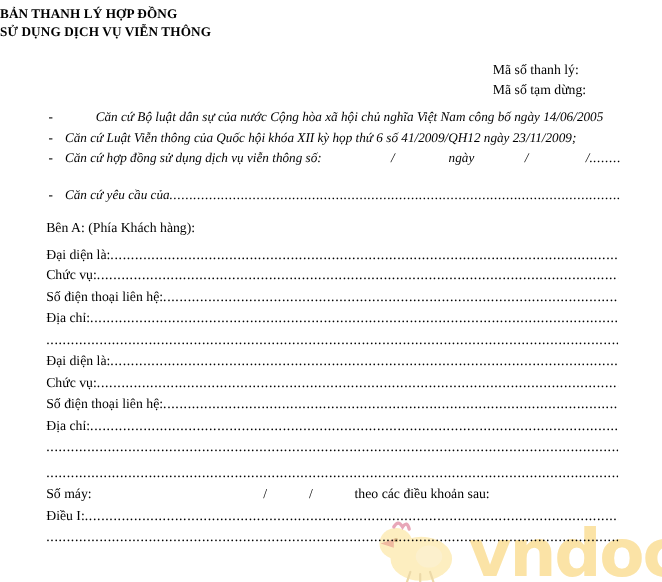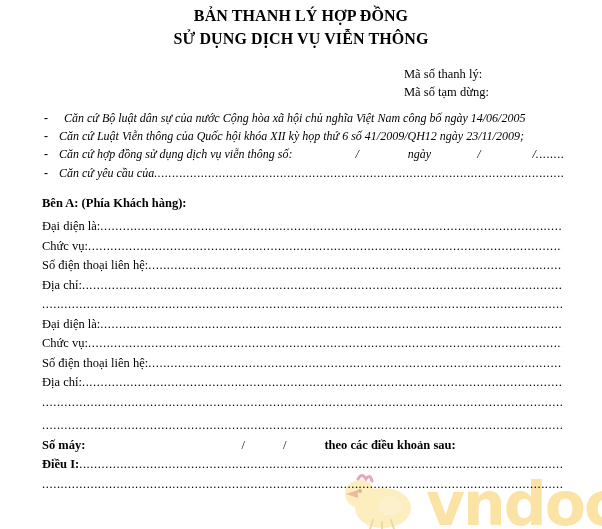--- a/index.html
+++ b/index.html
@@ -48,40 +48,41 @@
     height: 62px;
   }
 
   
   .content {
     position: relative;
     z-index: 2;
   }
 
   .title-block {
-    text-align: center;
+    text-align: left;
     font-weight: 700;
-    font-size: 16px;
+    font-size: 12px;
     line-height: 1.45;
     padding-top: 4px;
     letter-spacing: 0.1px;
   }
   .title-line { display: block; }
 
   .code-block {
     margin-top: 16px;
     padding-right: 38px;
     text-align: left;
     font-size: 12.5px;
     line-height: 1.42;
   }
   .code-row {
     display: block;
     padding-left: 404px;
     white-space: nowrap;
+    margin-left: 44px;
   }
   .code-row .lbl { }
 
   .bullets {
     margin-top: 7px;
     font-size: 12px;
     line-height: 1.52;
   }
   .bullet-row {
     display: flex;
@@ -91,38 +92,38 @@
     font-style: italic;
     white-space: nowrap;
   }
   .bullet-mark {
     font-style: normal;
     font-weight: 700;
     width: 15px;
     flex: 0 0 15px;
   }
   .bullet-body { flex: 1 1 auto; overflow: hidden; }
-  .bullet-row.indented .bullet-body { padding-left: 5px; }
+  .bullet-row.indented .bullet-body { padding-left: 5px; margin-left: 23px; }
 
   .body-block {
     margin-top: 12px;
     padding-left: 42px;
     padding-right: 40px;
     font-size: 12.5px;
   }
   .ln {
     display: flex;
     align-items: baseline;
     line-height: 1.56;
     white-space: nowrap;
     overflow: hidden;
   }
   .ln.gap-top { margin-top: 10px; }
   .ln.gap-small { margin-top: 4px; }
-  .b { font-weight: 700; }
+  .b { font-weight: 400; }
 
   
   .dots {
     flex: 1 1 auto;
     overflow: hidden;
     white-space: nowrap;
     letter-spacing: 0.6px;
     min-width: 6px;
   }
   .dots::before {
@@ -209,21 +210,21 @@
             <span class="dots-short w-46"></span>
             <span>/</span>
             <span class="dots-short w-52"></span>
             <span>/</span>
             <span class="dots"></span>
         </span>
       </div>
 
       <div class="bullet-row">
         <span class="bullet-mark">-</span>
-        <span class="bullet-body" style="display:flex;align-items:baseline;">
+        <span class="bullet-body" style="display:flex;align-items:baseline;margin-top:16px;">
           <span>Căn cứ yêu cầu của</span>
             <span class="dots"></span>
         </span>
       </div>
     </div>
 
     <div class="body-block">
 
 
       <div class="ln gap-top">

